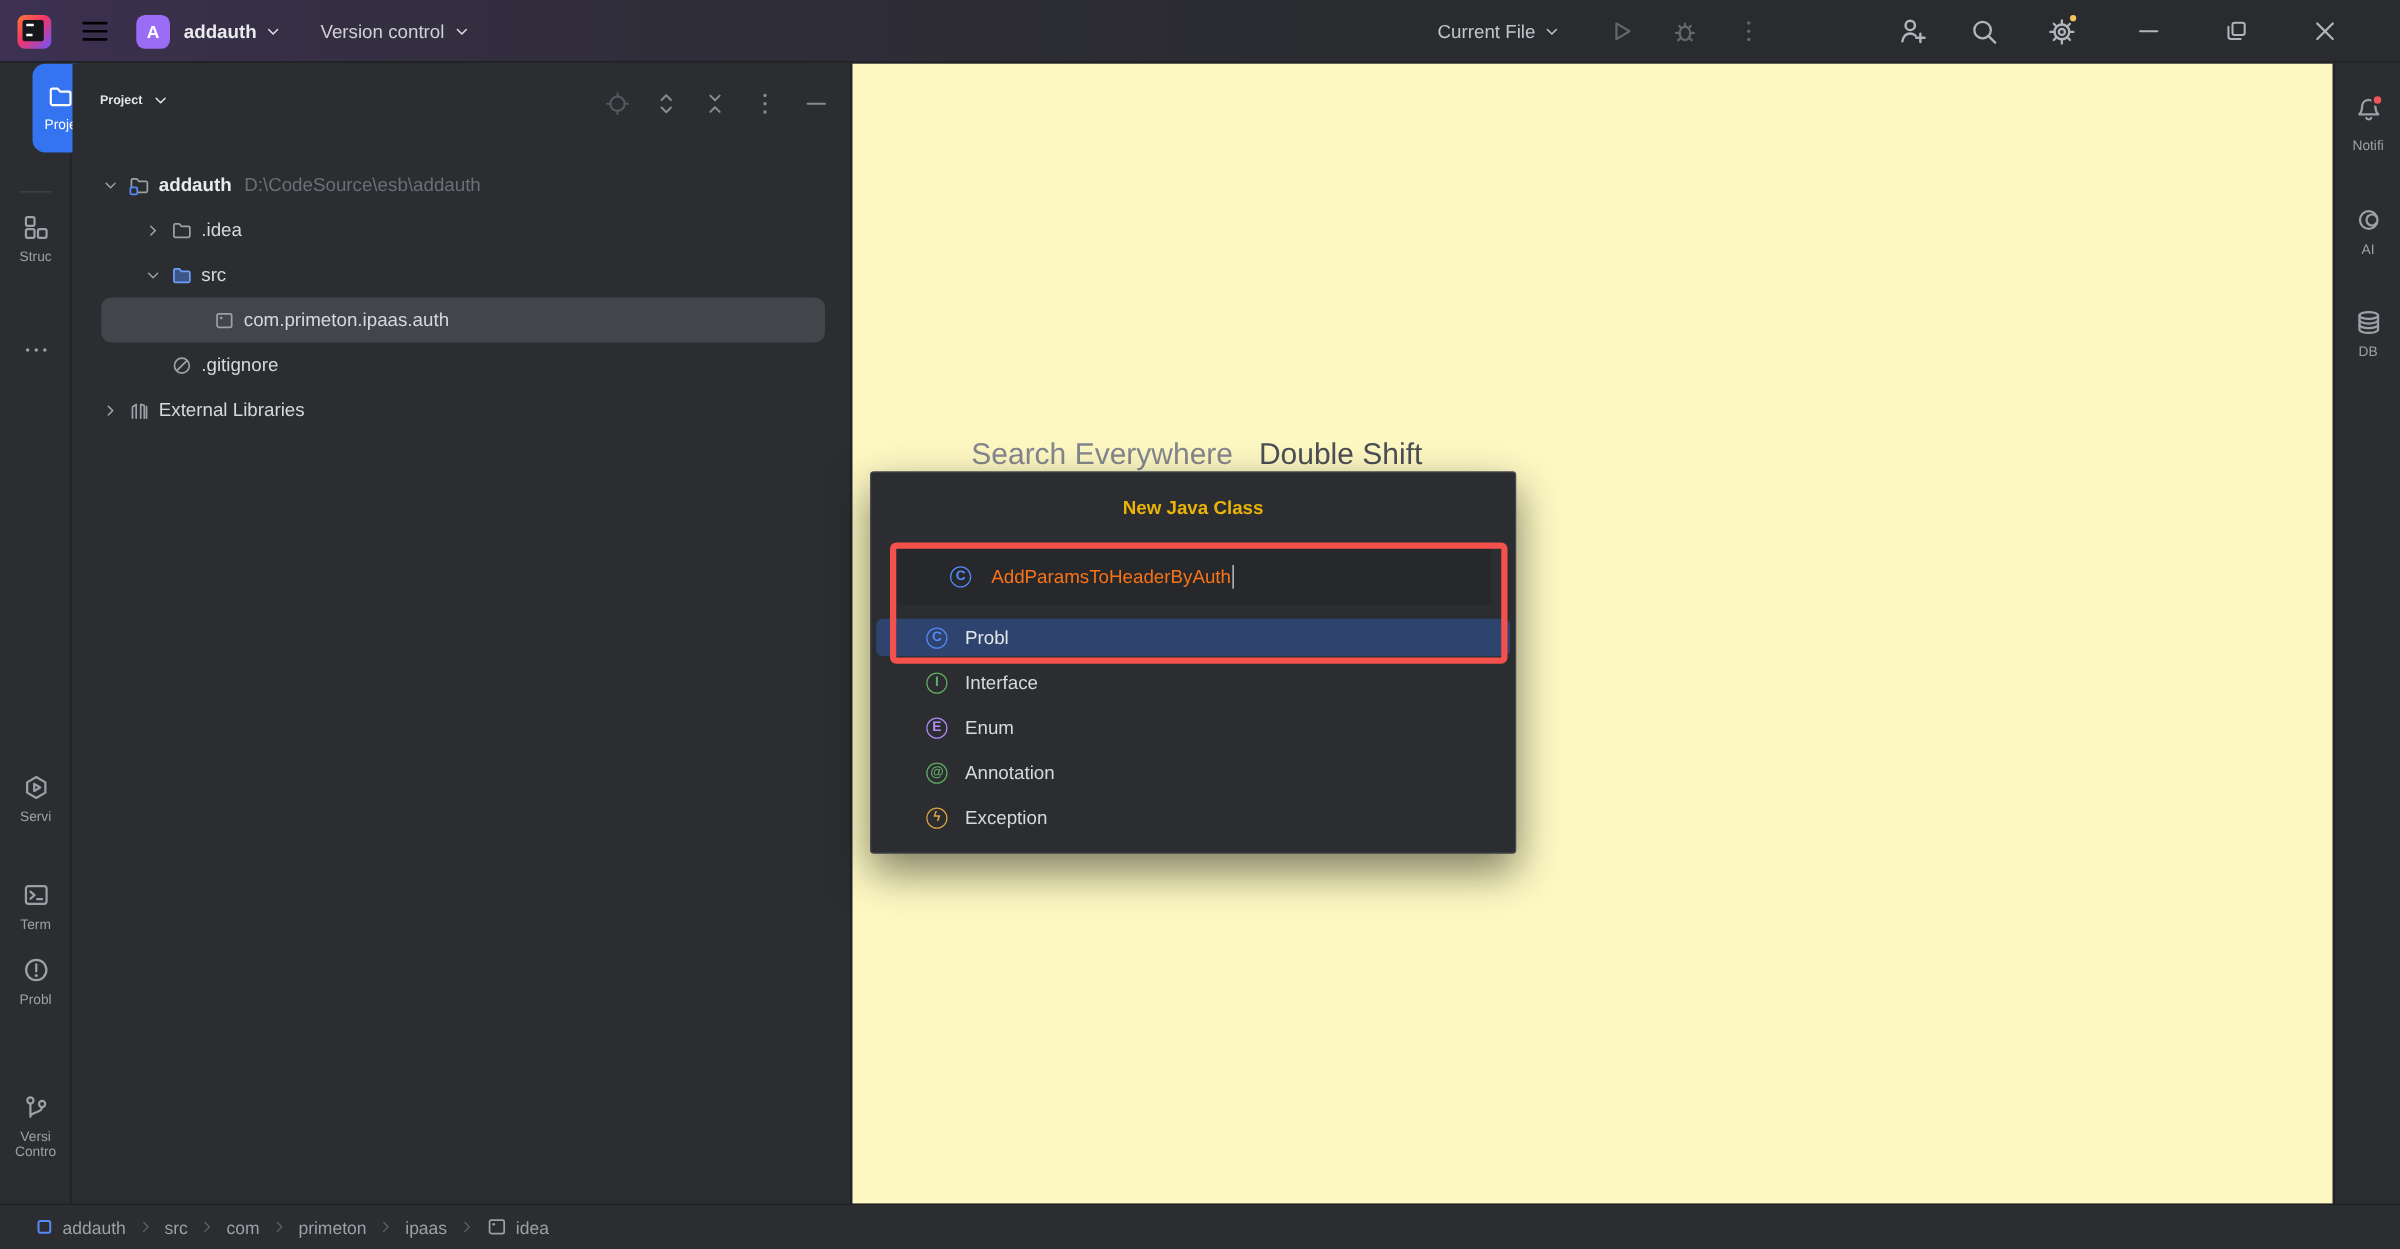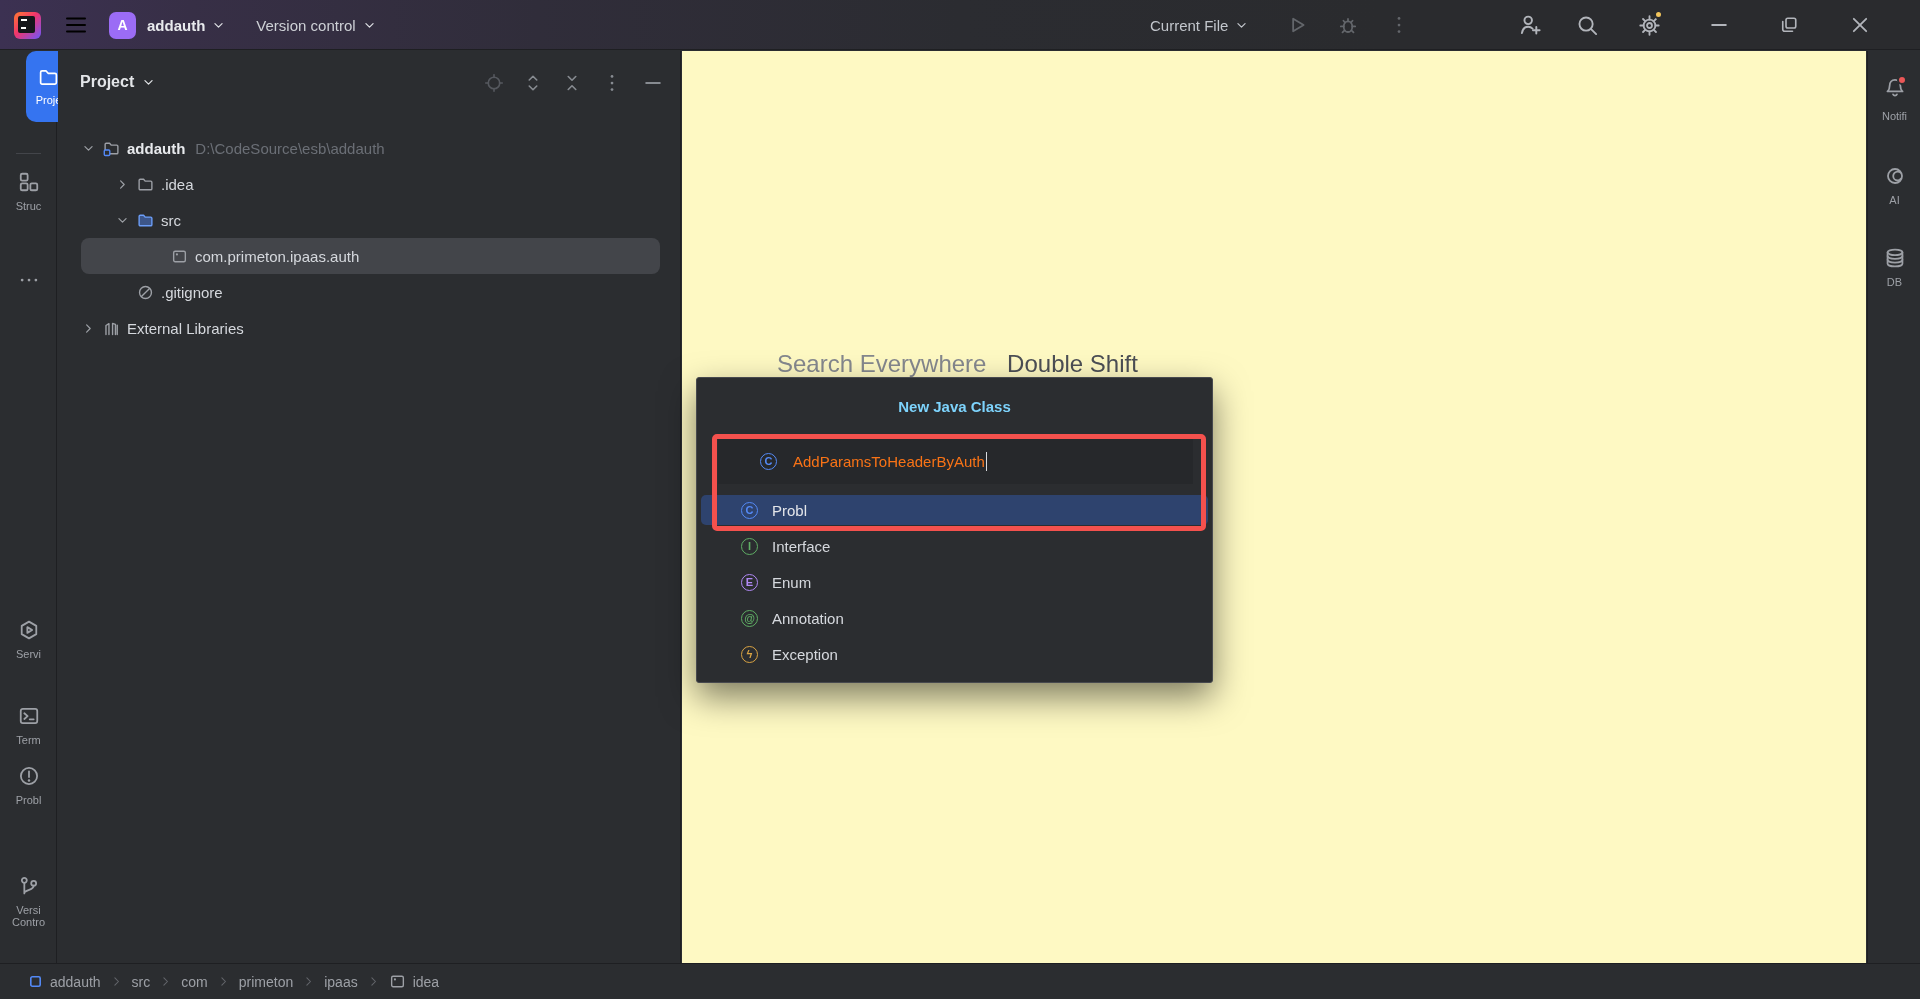--- a/index.html
+++ b/index.html
@@ -41,41 +41,41 @@
 
   
   .stripe-right { position:absolute; right:0; top:51px; width:53px; bottom:36px; background:#2b2d30; border-left:1px solid #1e1f22; }
   .stripe-right .st-item { width:53px; }
   .bell-wrap { position:relative; }
   .bell-dot { position:absolute; right:-1px; top:-2px; width:10px; height:10px; border-radius:50%; background:#eb5757; border:2px solid #2b2d30; }
 
   
   .project-panel { position:absolute; left:58px; top:51px; width:623px; bottom:36px; background:#2b2d30; border-right:1px solid #1e1f22; }
   .panel-header { position:absolute; left:0; top:0; right:0; height:62px; }
-  .ph-title { position:absolute; left:22px; top:22px; display:flex; align-items:center; gap:7px; color:#e3e5e8; font-size:16px; font-weight:700; }
+  .ph-title { position:absolute; left:22px; top:22px; display:flex; align-items:center; gap:7px; color:#e3e5e8; font-size:10px; font-weight:700; }
   .ph-icons { position:absolute; right:16px; top:21px; display:flex; align-items:center; gap:19px; color:#878b91; }
   .ph-icons .dim { color:#55585e; }
   .tree { position:absolute; left:0; top:79px; right:0; }
   .tree-row { height:36px; margin:0 20px 0 23px; display:flex; align-items:center; border-radius:8px; color:#d5d8dd; font-size:15px; }
   .tree-row.selected { background:#43454a; }
   .t-chev { width:22px; height:16px; display:flex; align-items:center; color:#9da0a6; flex:0 0 22px; }
   .t-icon { width:24px; height:16px; display:flex; align-items:center; color:#9da0a6; flex:0 0 24px; }
   .t-name.bold { font-weight:700; color:#e8eaed; }
   .t-path { margin-left:10px; color:#6b6f76; }
 
   
   .editor { position:absolute; left:682px; top:51px; right:54px; bottom:36px; background:#fef9c3; overflow:hidden; }
   .hint { position:absolute; left:95px; top:299px; white-space:nowrap; font-size:24px; z-index:1; }
   .hint .h-label { color:#85888e; }
   .hint .h-key { color:#4c4f55; margin-left:14px; }
 
   
   .dialog { position:absolute; left:696px; top:377px; width:517px; height:306px; background:#2b2d30;
     border:1px solid #47494e; border-radius:3px; z-index:5; box-shadow:0 14px 34px rgba(0,0,0,.5); }
-  .dlg-title { position:absolute; left:0; top:20px; width:100%; text-align:center; color:#7dd3fc; font-size:15px; font-weight:700; }
+  .dlg-title { position:absolute; left:0; top:20px; width:100%; text-align:center; color:#eab308; font-size:15px; font-weight:700; }
   .dlg-input { position:absolute; left:21px; top:61px; width:475px; height:45px; background:#26282b;
     display:flex; align-items:center; padding-left:42px; }
   .dlg-input-text { margin-left:16px; color:#f97316; font-size:15px; }
   .caret { display:inline-block; width:1.5px; height:19px; background:#d8dade; margin-left:1px; vertical-align:middle; }
   .dlg-list { position:absolute; left:4px; top:117px; right:4px; }
   .dlg-row { height:30px; margin-bottom:6px; display:flex; align-items:center; padding-left:40px; border-radius:5px; color:#d6d9de; font-size:15px; }
   .dlg-row.selected { background:#2e436e; color:#e4e6ea; }
   .dlg-row .lbl { margin-left:14px; }
   .badge { width:17px; height:17px; border-radius:50%; border:1.4px solid; display:inline-flex; align-items:center; justify-content:center;
     font-size:11px; font-weight:700; line-height:1; flex:0 0 17px; }

